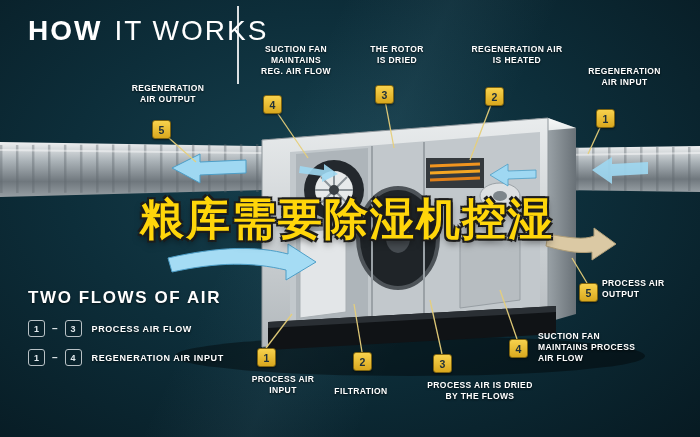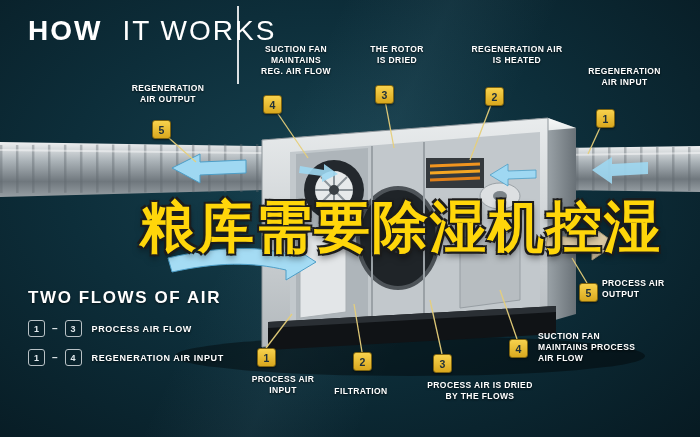--- a/index.html
+++ b/index.html
@@ -7,21 +7,21 @@
     position:relative;width:700px;height:437px;overflow:hidden;
     font-family:"Liberation Sans",sans-serif;
     background:radial-gradient(ellipse at 46% 42%, #17414f 0%, #0d2e3a 48%, #071a22 100%);
   }
   .streak{position:absolute;inset:0;pointer-events:none;
     background:linear-gradient(115deg, transparent 38%, rgba(140,190,210,0.07) 50%, transparent 62%);}
   .art{position:absolute;left:0;top:0;z-index:1;}
 
   .title{position:absolute;left:28px;top:15px;z-index:4;color:#fff;font-size:28px;letter-spacing:2px;white-space:nowrap;}
   .title .b{font-weight:800;}
-  .title .l{font-weight:300;margin-left:20px;}
+  .title .l{font-weight:300;margin-left:12px;}
   .title-divider{position:absolute;left:237px;top:6px;width:2px;height:78px;background:rgba(255,255,255,0.85);z-index:4;}
 
   .co-label{
     position:absolute;z-index:4;color:#fff;font-weight:700;font-size:8.5px;
     letter-spacing:.4px;line-height:1.32;text-align:center;white-space:pre-line;
     text-shadow:0 1px 2px rgba(0,0,0,.65);
   }
   .co-label.left{text-align:left;}
   .badge{
     position:absolute;z-index:4;width:17px;height:17px;border-radius:3px;
@@ -34,21 +34,21 @@
   .legend-heading{font-size:17px;font-weight:700;letter-spacing:1.6px;text-shadow:0 1px 2px rgba(0,0,0,.6);}
   .legend-row{display:flex;align-items:center;gap:6px;margin-top:12px;}
   .lbadge{
     width:15px;height:15px;border-radius:3px;border:1.5px solid #b9c2c6;background:rgba(10,32,42,.55);
     color:#e3eaee;font-weight:700;font-size:9px;display:flex;align-items:center;justify-content:center;
   }
   .ldash{color:#dfe6e9;font-size:10px;font-weight:700;margin:0 1px;}
   .legend-label{font-size:9px;font-weight:700;letter-spacing:.6px;margin-left:4px;text-shadow:0 1px 2px rgba(0,0,0,.6);}
 
   .overlay-cn{
-    position:absolute;left:140px;top:190px;z-index:5;font-size:56px;font-weight:700;
+    position:absolute;left:140px;top:190px;z-index:5;font-size:44px;font-weight:700;
     letter-spacing:2px;color:#ffd60a;white-space:nowrap;
     text-shadow:-2px -2px 0 #1c1c1c,2px -2px 0 #1c1c1c,-2px 2px 0 #1c1c1c,2px 2px 0 #1c1c1c,0 4px 7px rgba(0,0,0,.55);
   }
 </style>
 </head>
 <body>
 
 <div class="stage">
   <div class="streak"></div>
 

